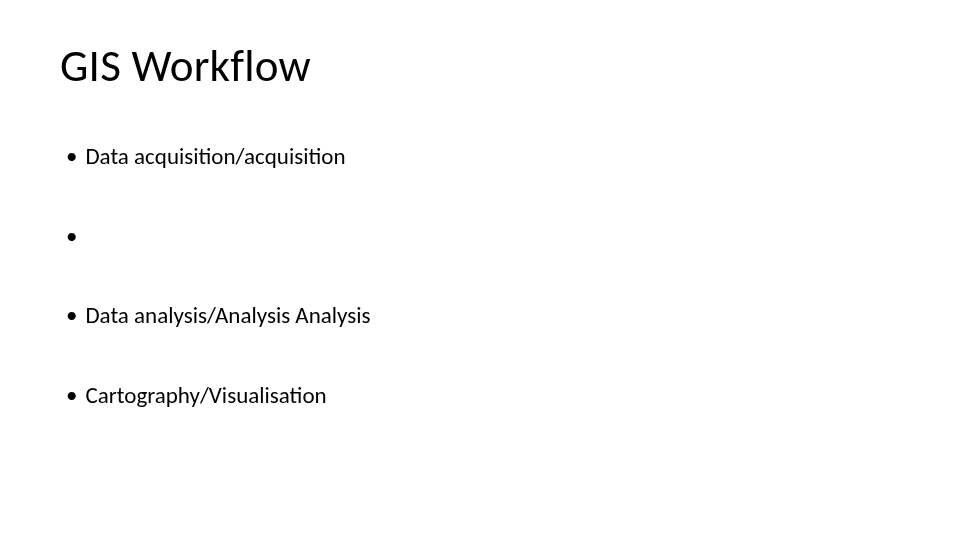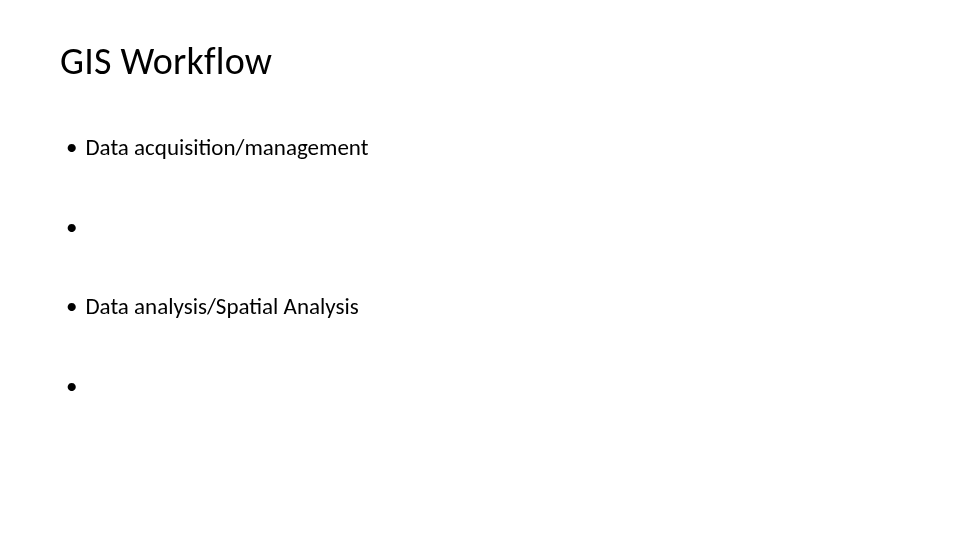--- a/index.html
+++ b/index.html
@@ -10,21 +10,21 @@
     body {
       width: 960px;
       height: 540px;
       background: #ffffff;
       font-family: Calibri, "Segoe UI", Arial, sans-serif;
       color: #000000;
       padding: 38px 60px;
       position: relative;
     }
     .slide-title {
-      font-size: 38px;
+      font-size: 45px;
       font-weight: 400;
       letter-spacing: 0.2px;
       color: #000000;
       margin-bottom: 50px;
     }
     .bullet-list {
       list-style: none;
       padding-left: 6px;
     }
     .bullet-item {
@@ -46,25 +46,26 @@
     }
   </style>
 </head>
 <body>
 
 <h1 class="slide-title">GIS Workflow</h1>
 
 <ul class="bullet-list">
   <li class="bullet-item">
     <span class="bullet-marker">•</span>
-    <span class="bullet-text">Data acquisition/management</span>
+    <span class="bullet-text">Data acquisition/acquisition</span>
   </li>
   <li class="bullet-item">
     <span class="bullet-marker">•</span>
   </li>
   <li class="bullet-item">
     <span class="bullet-marker">•</span>
-    <span class="bullet-text">Data analysis/Spatial Analysis</span>
+    <span class="bullet-text">Data analysis/Analysis Analysis</span>
   </li>
   <li class="bullet-item">
     <span class="bullet-marker">•</span>
+    <span class="bullet-text">Cartography/Visualisation</span>
   </li>
 </ul>
 
 </body></html>

